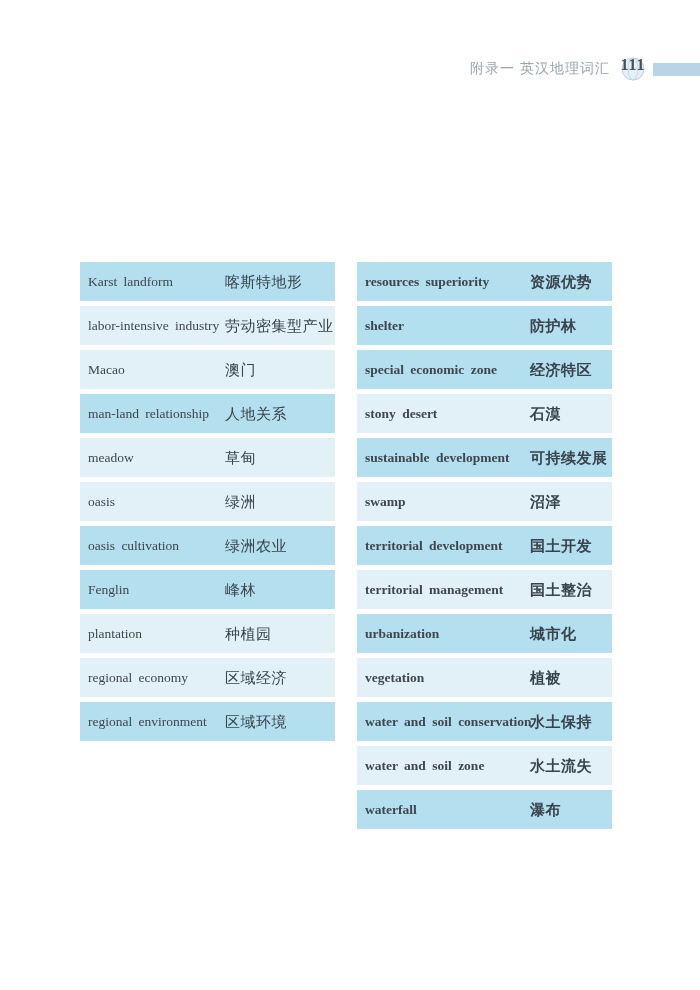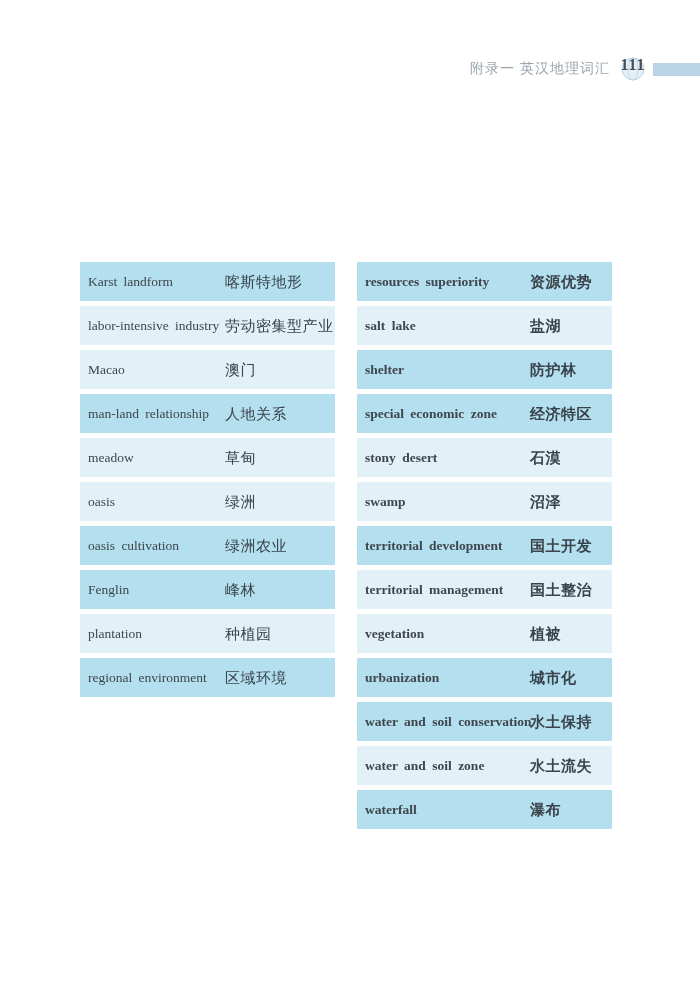--- a/index.html
+++ b/index.html
@@ -152,67 +152,71 @@
           <span class="zh">绿洲农业</span>
         </div>
         <div class="row dark">
           <span class="en">Fenglin</span>
           <span class="zh">峰林</span>
         </div>
         <div class="row light">
           <span class="en">plantation</span>
           <span class="zh">种植园</span>
         </div>
+        <div class="row light">
+          <span class="en">regional economy</span>
+          <span class="zh">区域经济</span>
+        </div>
         <div class="row dark">
           <span class="en">regional environment</span>
           <span class="zh">区域环境</span>
         </div>
       </div>
     <div class="glossary-table right" id="table-right">
         <div class="row dark">
           <span class="en">resources superiority</span>
           <span class="zh">资源优势</span>
         </div>
-        <div class="row light">
-          <span class="en">salt lake</span>
-          <span class="zh">盐湖</span>
-        </div>
         <div class="row dark">
           <span class="en">shelter</span>
           <span class="zh">防护林</span>
         </div>
         <div class="row dark">
           <span class="en">special economic zone</span>
           <span class="zh">经济特区</span>
         </div>
         <div class="row light">
           <span class="en">stony desert</span>
           <span class="zh">石漠</span>
         </div>
+        <div class="row dark">
+          <span class="en">sustainable development</span>
+          <span class="zh">可持续发展</span>
+        </div>
         <div class="row light">
           <span class="en">swamp</span>
           <span class="zh">沼泽</span>
         </div>
         <div class="row dark">
           <span class="en">territorial development</span>
           <span class="zh">国土开发</span>
         </div>
         <div class="row light">
           <span class="en">territorial management</span>
           <span class="zh">国土整治</span>
         </div>
+        <div class="row dark">
+          <span class="en">urbanization</span>
+          <span class="zh">城市化</span>
+        </div>
         <div class="row light">
           <span class="en">vegetation</span>
           <span class="zh">植被</span>
         </div>
         <div class="row dark">
-          <span class="en">urbanization</span>
-          <span class="zh">城市化</span>
-        </div>
-        <div class="row dark">
           <span class="en">water and soil conservation</span>
           <span class="zh">水土保持</span>
         </div>
         <div class="row light">
           <span class="en">water and soil zone</span>
           <span class="zh">水土流失</span>
         </div>
         <div class="row dark">
           <span class="en">waterfall</span>
           <span class="zh">瀑布</span>

